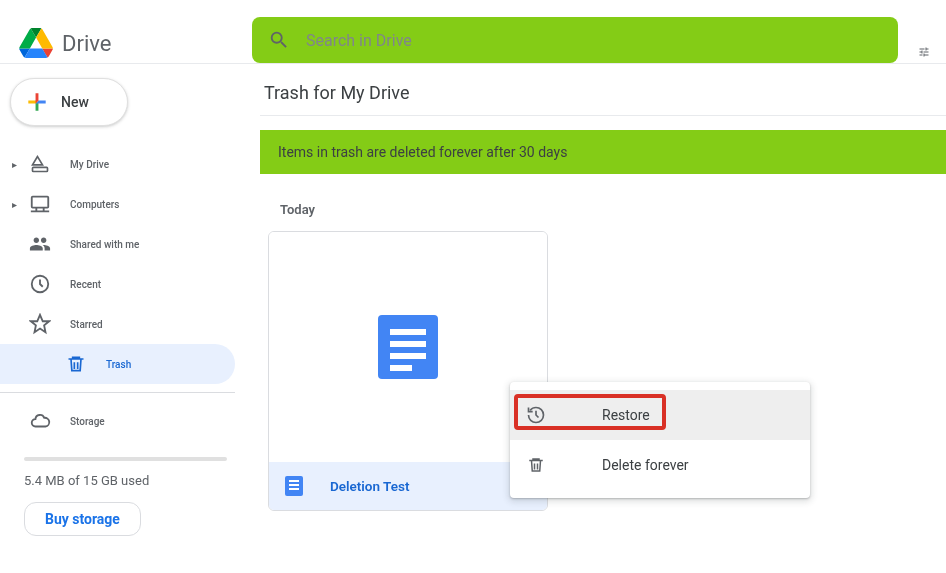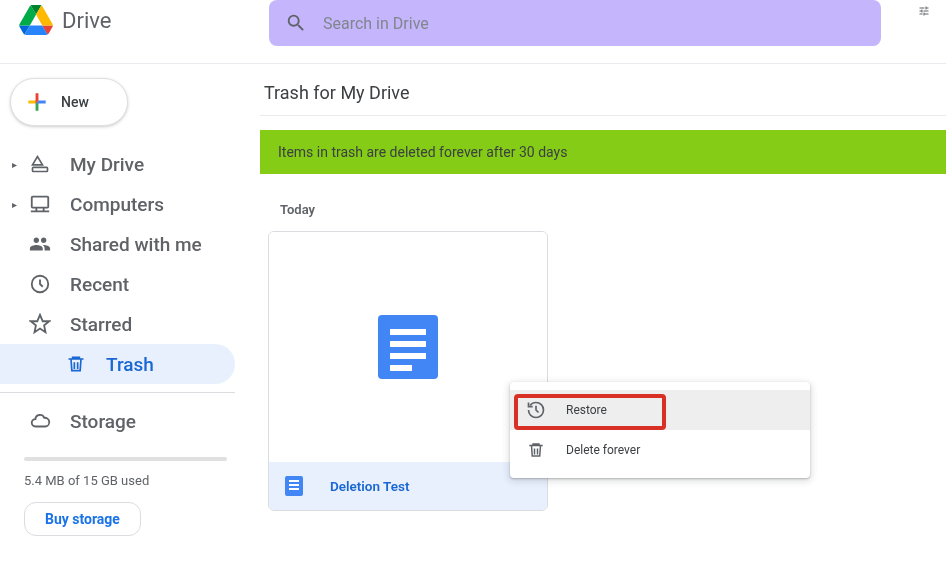--- a/index.html
+++ b/index.html
@@ -1,37 +1,36 @@
 <!DOCTYPE html>
 <html><head>
   <meta charset="utf-8">
   <style>
     * { margin: 0; padding: 0; box-sizing: border-box; font-family: 'Google Sans', Roboto, Arial, sans-serif; }
     body { background: #fff; width: 946px; height: 573px; overflow: hidden; position: relative; }
     
     .header {
       height: 64px;
       display: flex;
-      align-items: flex-start;
+      align-items: flex-end;
       border-bottom: 1px solid #e8eaed;
       padding: 0 16px;
-      gap: 17px;
     }
     .logo-wrap {
       display: flex;
       align-items: center;
       width: 236px;
     }
     .logo-icon { width: 40px; height: 40px; display: flex; align-items: center; justify-content: center; }
     .app-name { font-size: 22px; color: #5f6368; margin-left: 6px; }
     
     .search-bar {
       flex: 1;
       height: 46px;
-      background: #c4b5fd;
+      background: #84cc16;
       border-radius: 8px;
       display: flex;
       align-items: center;
       padding: 0 16px;
       margin-right: 20px;
     }
     .search-bar .search-icon { color: #5f6368; margin-right: 16px; }
     .search-input {
       flex: 1; border: none; background: none; outline: none;
       font-size: 16px; color: #5f6368;
@@ -70,21 +69,21 @@
       padding: 0 12px;
       border-radius: 0 20px 20px 0;
       margin-right: 16px;
       cursor: pointer;
       color: #5f6368;
     }
     .nav-item.active { background: #e8f0fe; color: #1967d2; padding-left: 48px; }
     .nav-item .expand { width: 12px; font-size: 10px; color: #5f6368; }
     .nav-item .nav-icon { width: 24px; height: 24px; display: flex; align-items: center; justify-content: center; margin: 0 18px 0 4px; }
     .nav-item.no-expand .nav-icon { margin-left: 16px; }
-    .nav-item .nav-label { font-size: 19px; font-weight: 500; }
+    .nav-item .nav-label { font-size: 10px; font-weight: 500; }
     
     .nav-divider { border: none; border-top: 1px solid #dadce0; margin: 8px 16px 8px 0; }
     
     .storage-block { padding: 10px 24px 0 24px; color: #5f6368; }
     .storage-bar { height: 4px; background: #e0e0e0; border-radius: 2px; margin: 6px 0 12px; }
     .storage-text { font-size: 13px; margin-bottom: 14px; }
     .buy-storage {
       border: 1px solid #dadce0;
       background: #fff;
       color: #1a73e8;
@@ -161,27 +160,28 @@
     .context-menu {
       position: absolute;
       left: 510px; top: 382px;
       width: 300px;
       background: #fff;
       box-shadow: 0 2px 6px 2px rgba(60,64,67,0.15), 0 1px 2px rgba(60,64,67,0.3);
       border-radius: 4px;
       padding: 8px 0;
     }
     .menu-item {
-      height: 40px;
+      height: 50px;
       display: flex;
       align-items: center;
       padding: 0 16px;
       cursor: pointer;
       color: #3c4043;
-      font-size: 12px;
+      font-size: 14px;
+      gap: 36px;
     }
     .menu-item.highlighted { background: #eeeeee; }
     .menu-item .menu-icon { width: 20px; height: 20px; margin-right: 20px; color: #5f6368; display:flex;align-items:center;justify-content:center; }
     
     .red-box {
       position: absolute;
       left: 514px; top: 394px;
       width: 152px; height: 36px;
       border: 4px solid #d93025;
       border-radius: 4px;

